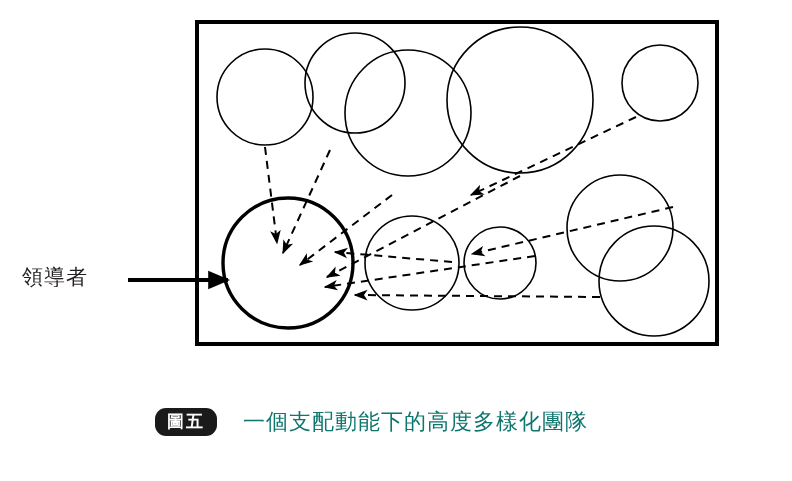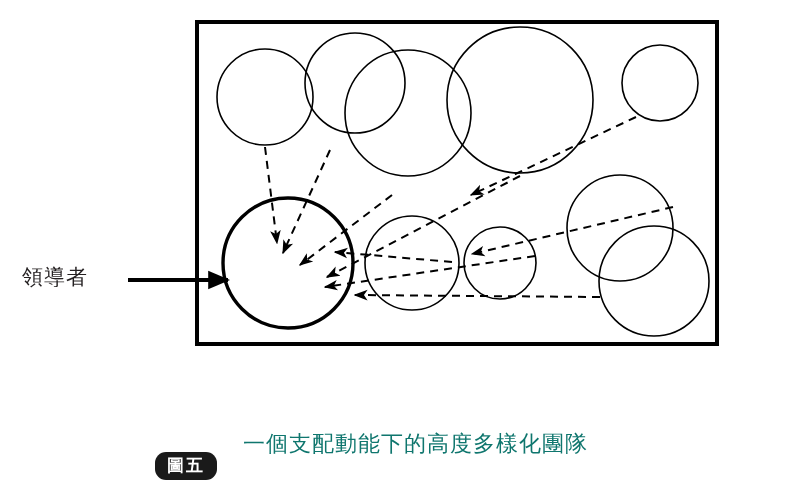--- a/index.html
+++ b/index.html
@@ -58,21 +58,20 @@
     background: #1a1a1a;
     color: #ffffff;
     border-radius: 11px;
     padding: 3px 12px 5px 12px;
     font-size: 17px;
     line-height: 20px;
     letter-spacing: 2px;
     font-weight: 700;
     white-space: nowrap;
     font-family: "DejaVu Sans", "Liberation Sans", sans-serif;
-    margin-top: 44px;
   }
   .caption-text {
     font-size: 22px;
     line-height: 28px;
     letter-spacing: 1px;
     color: #0f766e;
     white-space: nowrap;
     font-family: "DejaVu Sans", "Liberation Sans", sans-serif;
   }
 </style>

